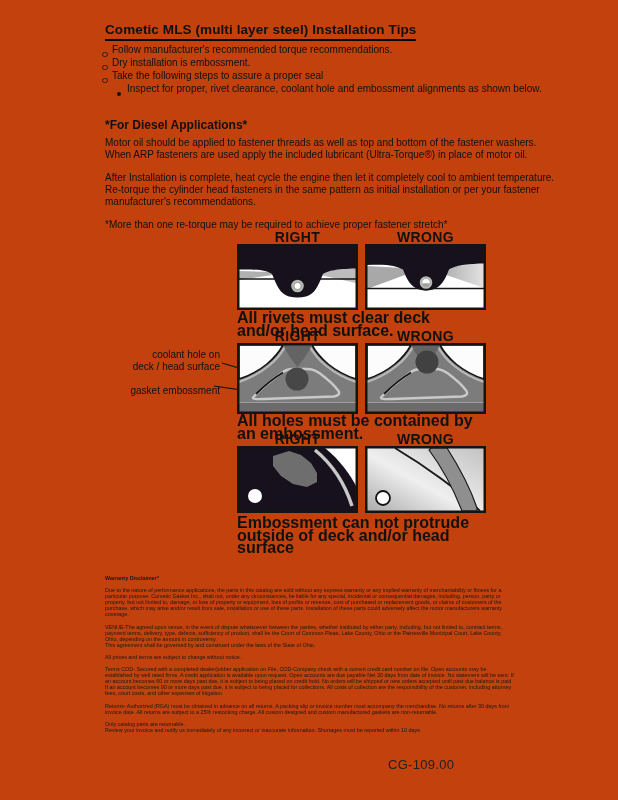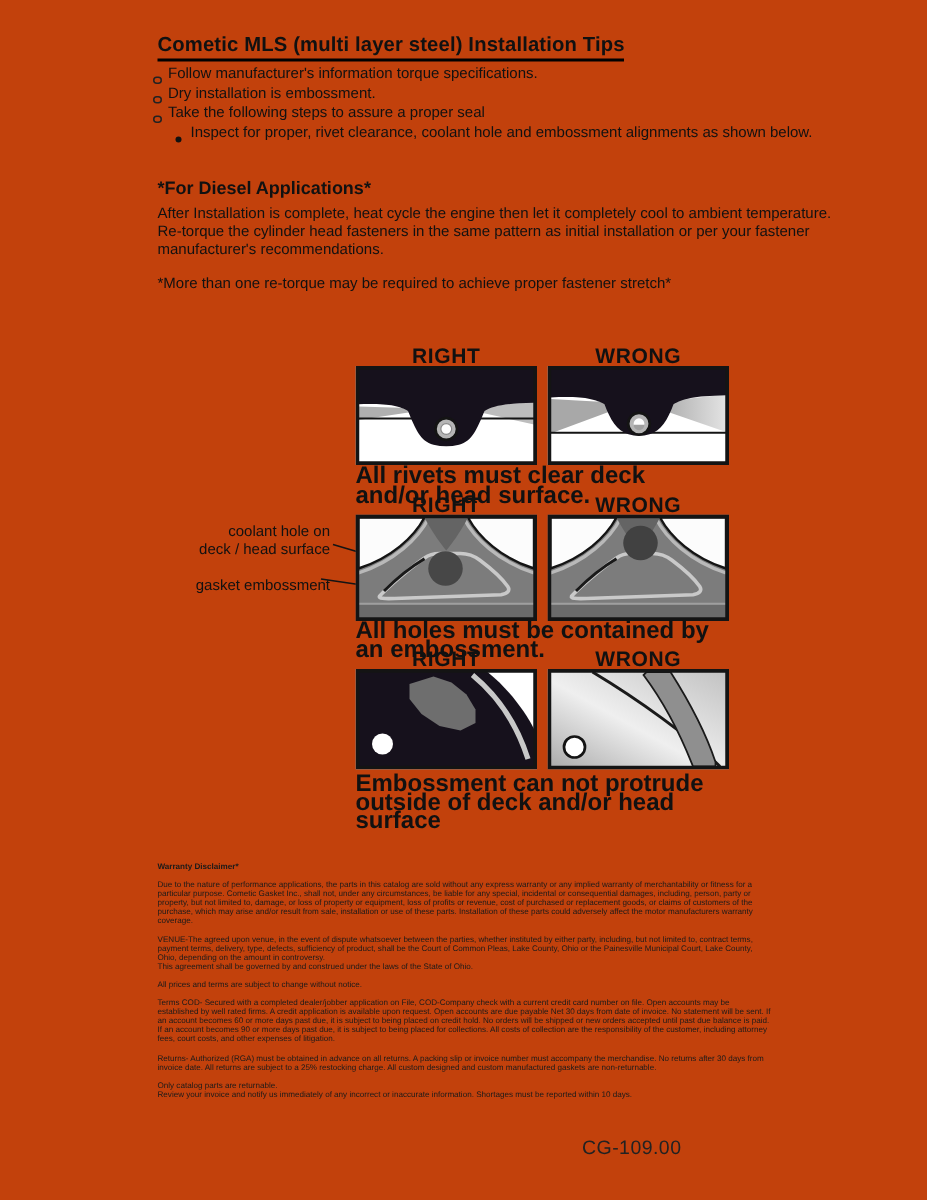--- a/index.html
+++ b/index.html
@@ -41,38 +41,39 @@
 </head>
 <body>
 
 <div class="page">
 
   <div class="title">Cometic MLS (multi layer steel) Installation Tips</div>
 
   <div class="bullets">
     <div class="b-row">
       <span class="mark ring"></span>
-      <span>Follow manufacturer's information torque specifications.</span>
+      <span>Follow manufacturer's recommended torque recommendations.</span>
     </div>
     <div class="b-row">
       <span class="mark ring"></span>
       <span>Dry installation is embossment.</span>
     </div>
     <div class="b-row">
       <span class="mark ring"></span>
       <span>Take the following steps to assure a proper seal</span>
     </div>
     <div class="b-row b-sub">
       <span class="mark dot"></span>
       <span>Inspect for proper, rivet clearance, coolant hole and embossment alignments as shown below.</span>
     </div>
   </div>
 
   <div class="diesel">
     <h2>*For Diesel Applications*</h2>
+    <p>Motor oil should be applied to fastener threads as well as top and bottom of the fastener washers. When ARP fasteners are used apply the included lubricant (Ultra-Torque®) in place of motor oil.</p>
     <p>After Installation is complete, heat cycle the engine then let it completely cool to ambient temperature. Re-torque the cylinder head fasteners in the same pattern as initial installation or per your fastener manufacturer's recommendations.</p>
     <p>*More than one re-torque may be required to achieve proper fastener stretch*</p>
   </div>
 
   <div class="diag-label" style="left:237px;top:229px">RIGHT</div>
   <div class="diag-label" style="left:365px;top:229px">WRONG</div>
 
   <svg class="diag" style="left:237px;top:244px" width="121" height="66" viewBox="0 0 121 66">
     <rect x="0" y="0" width="121" height="66" fill="#ffffff"></rect>
     <polygon points="2,27 52,28.5 2,36" fill="#b0b0b0"></polygon>

